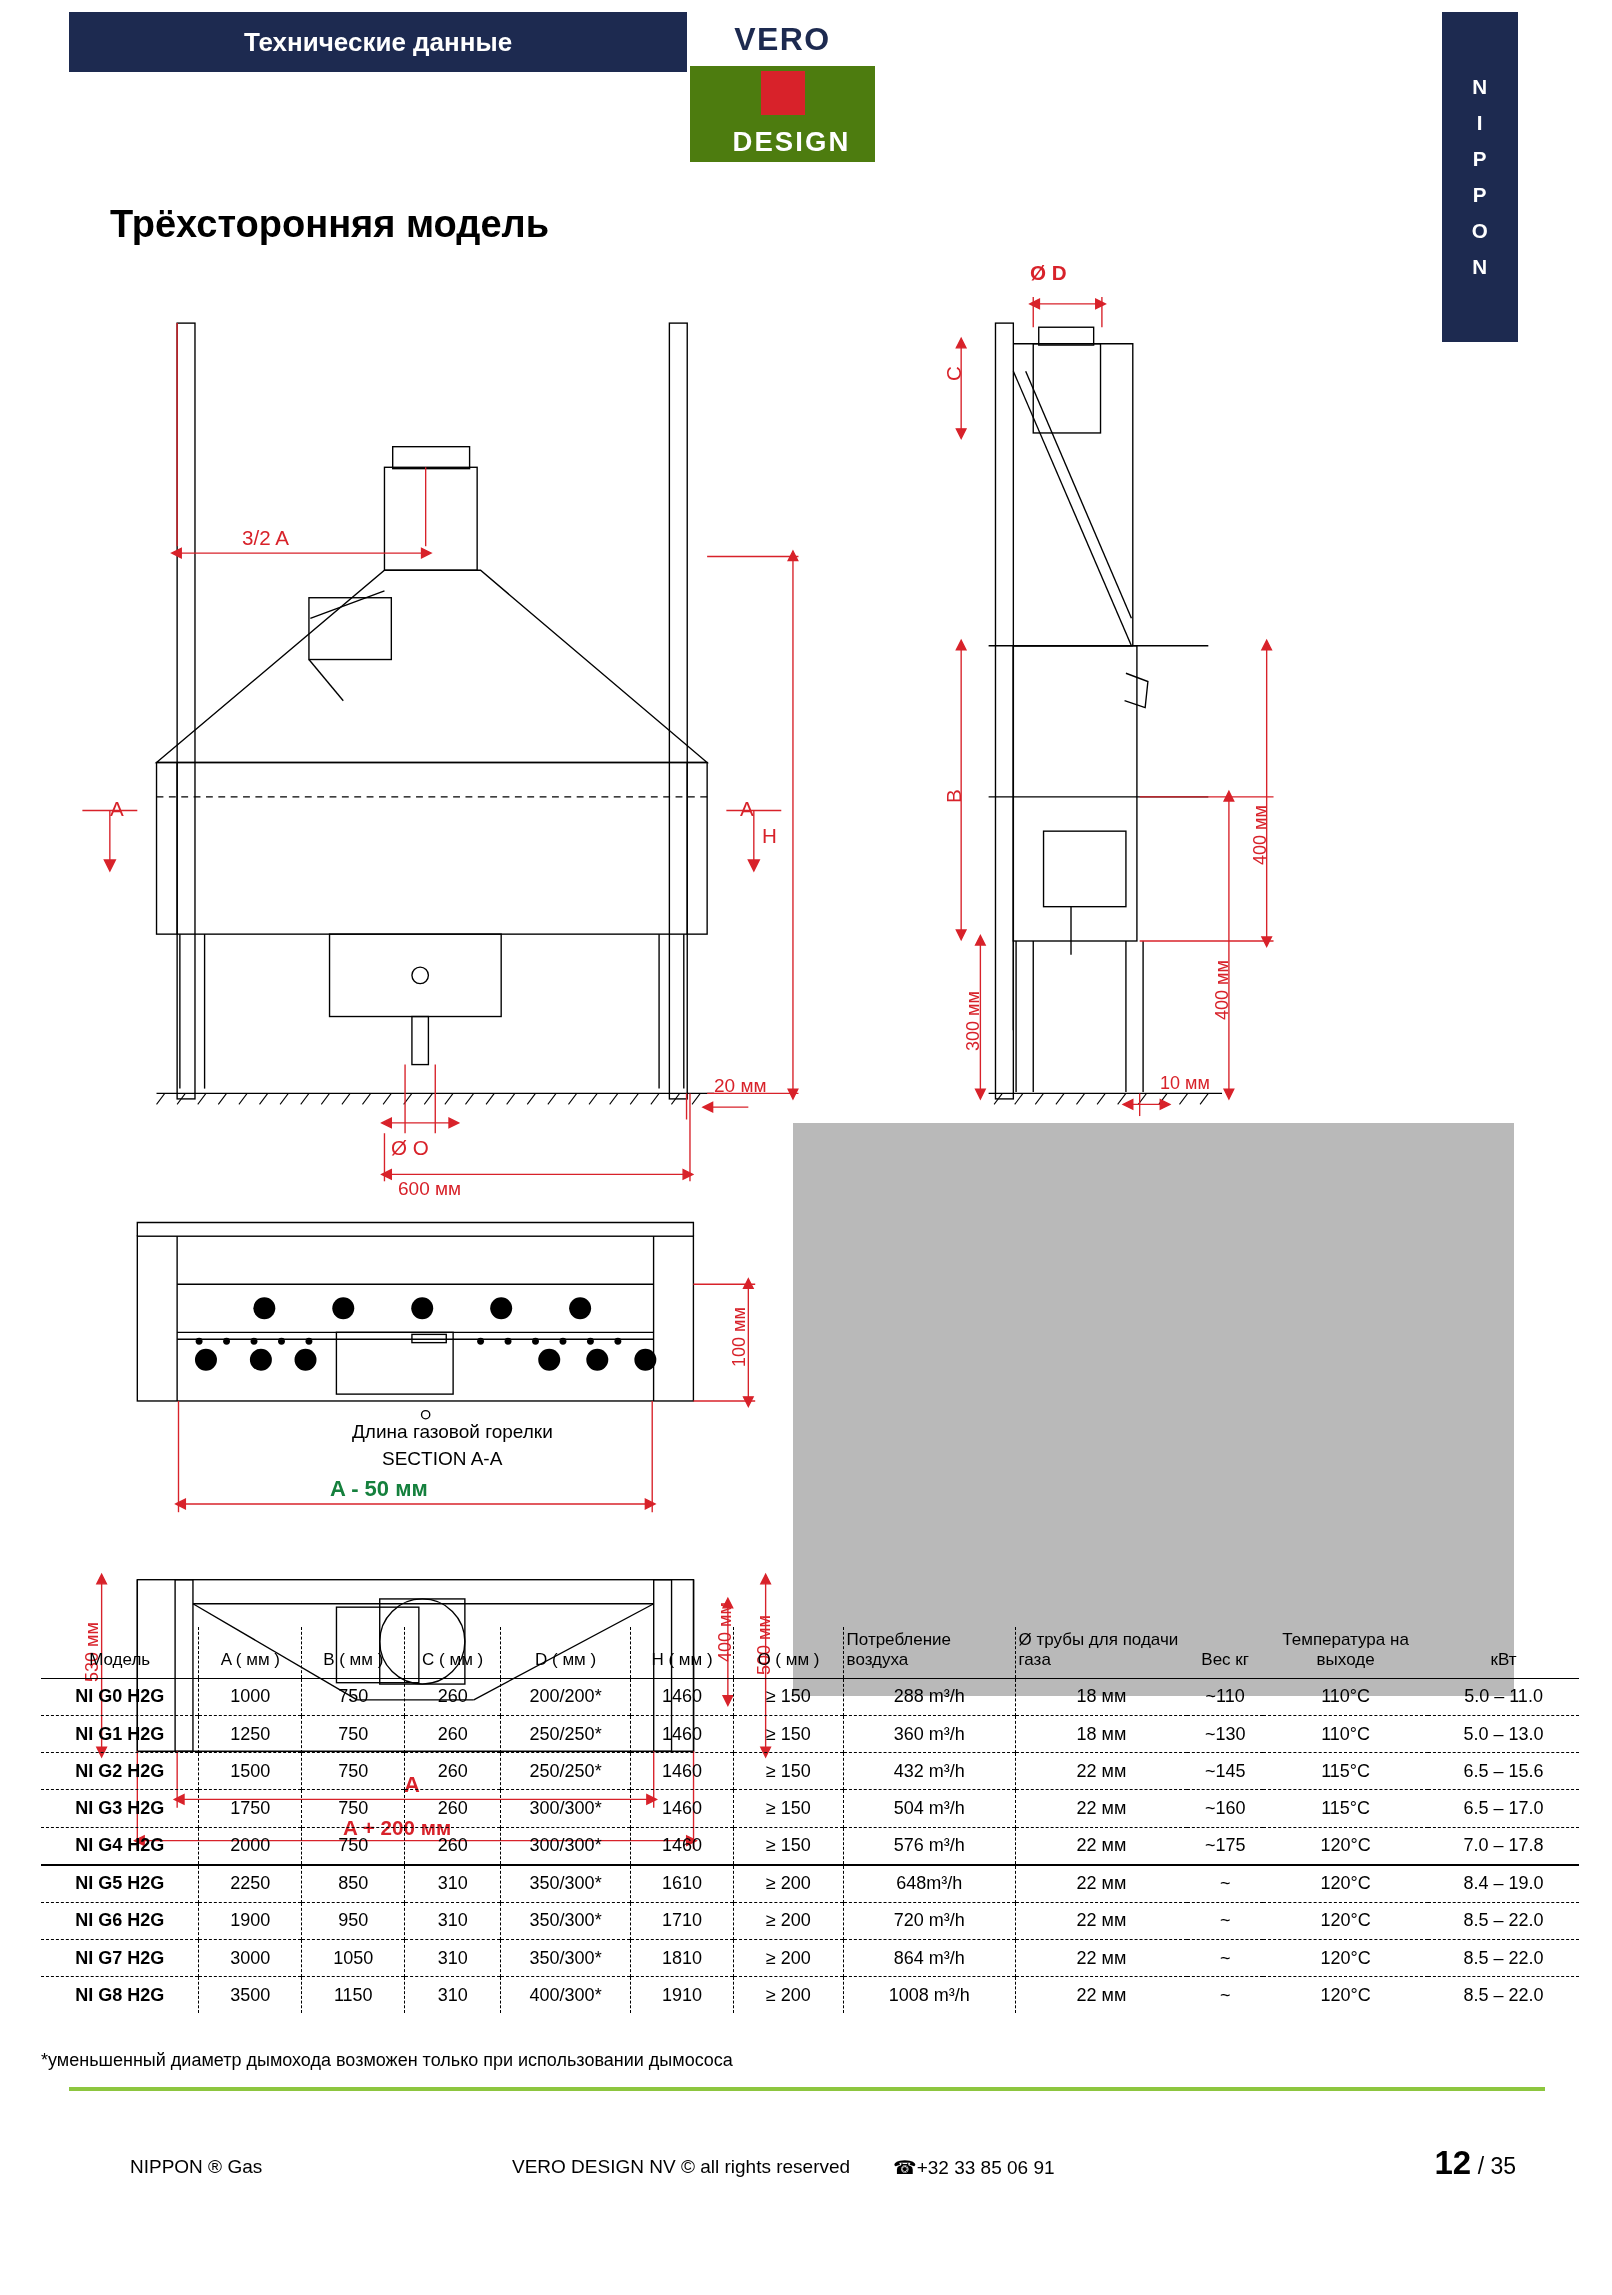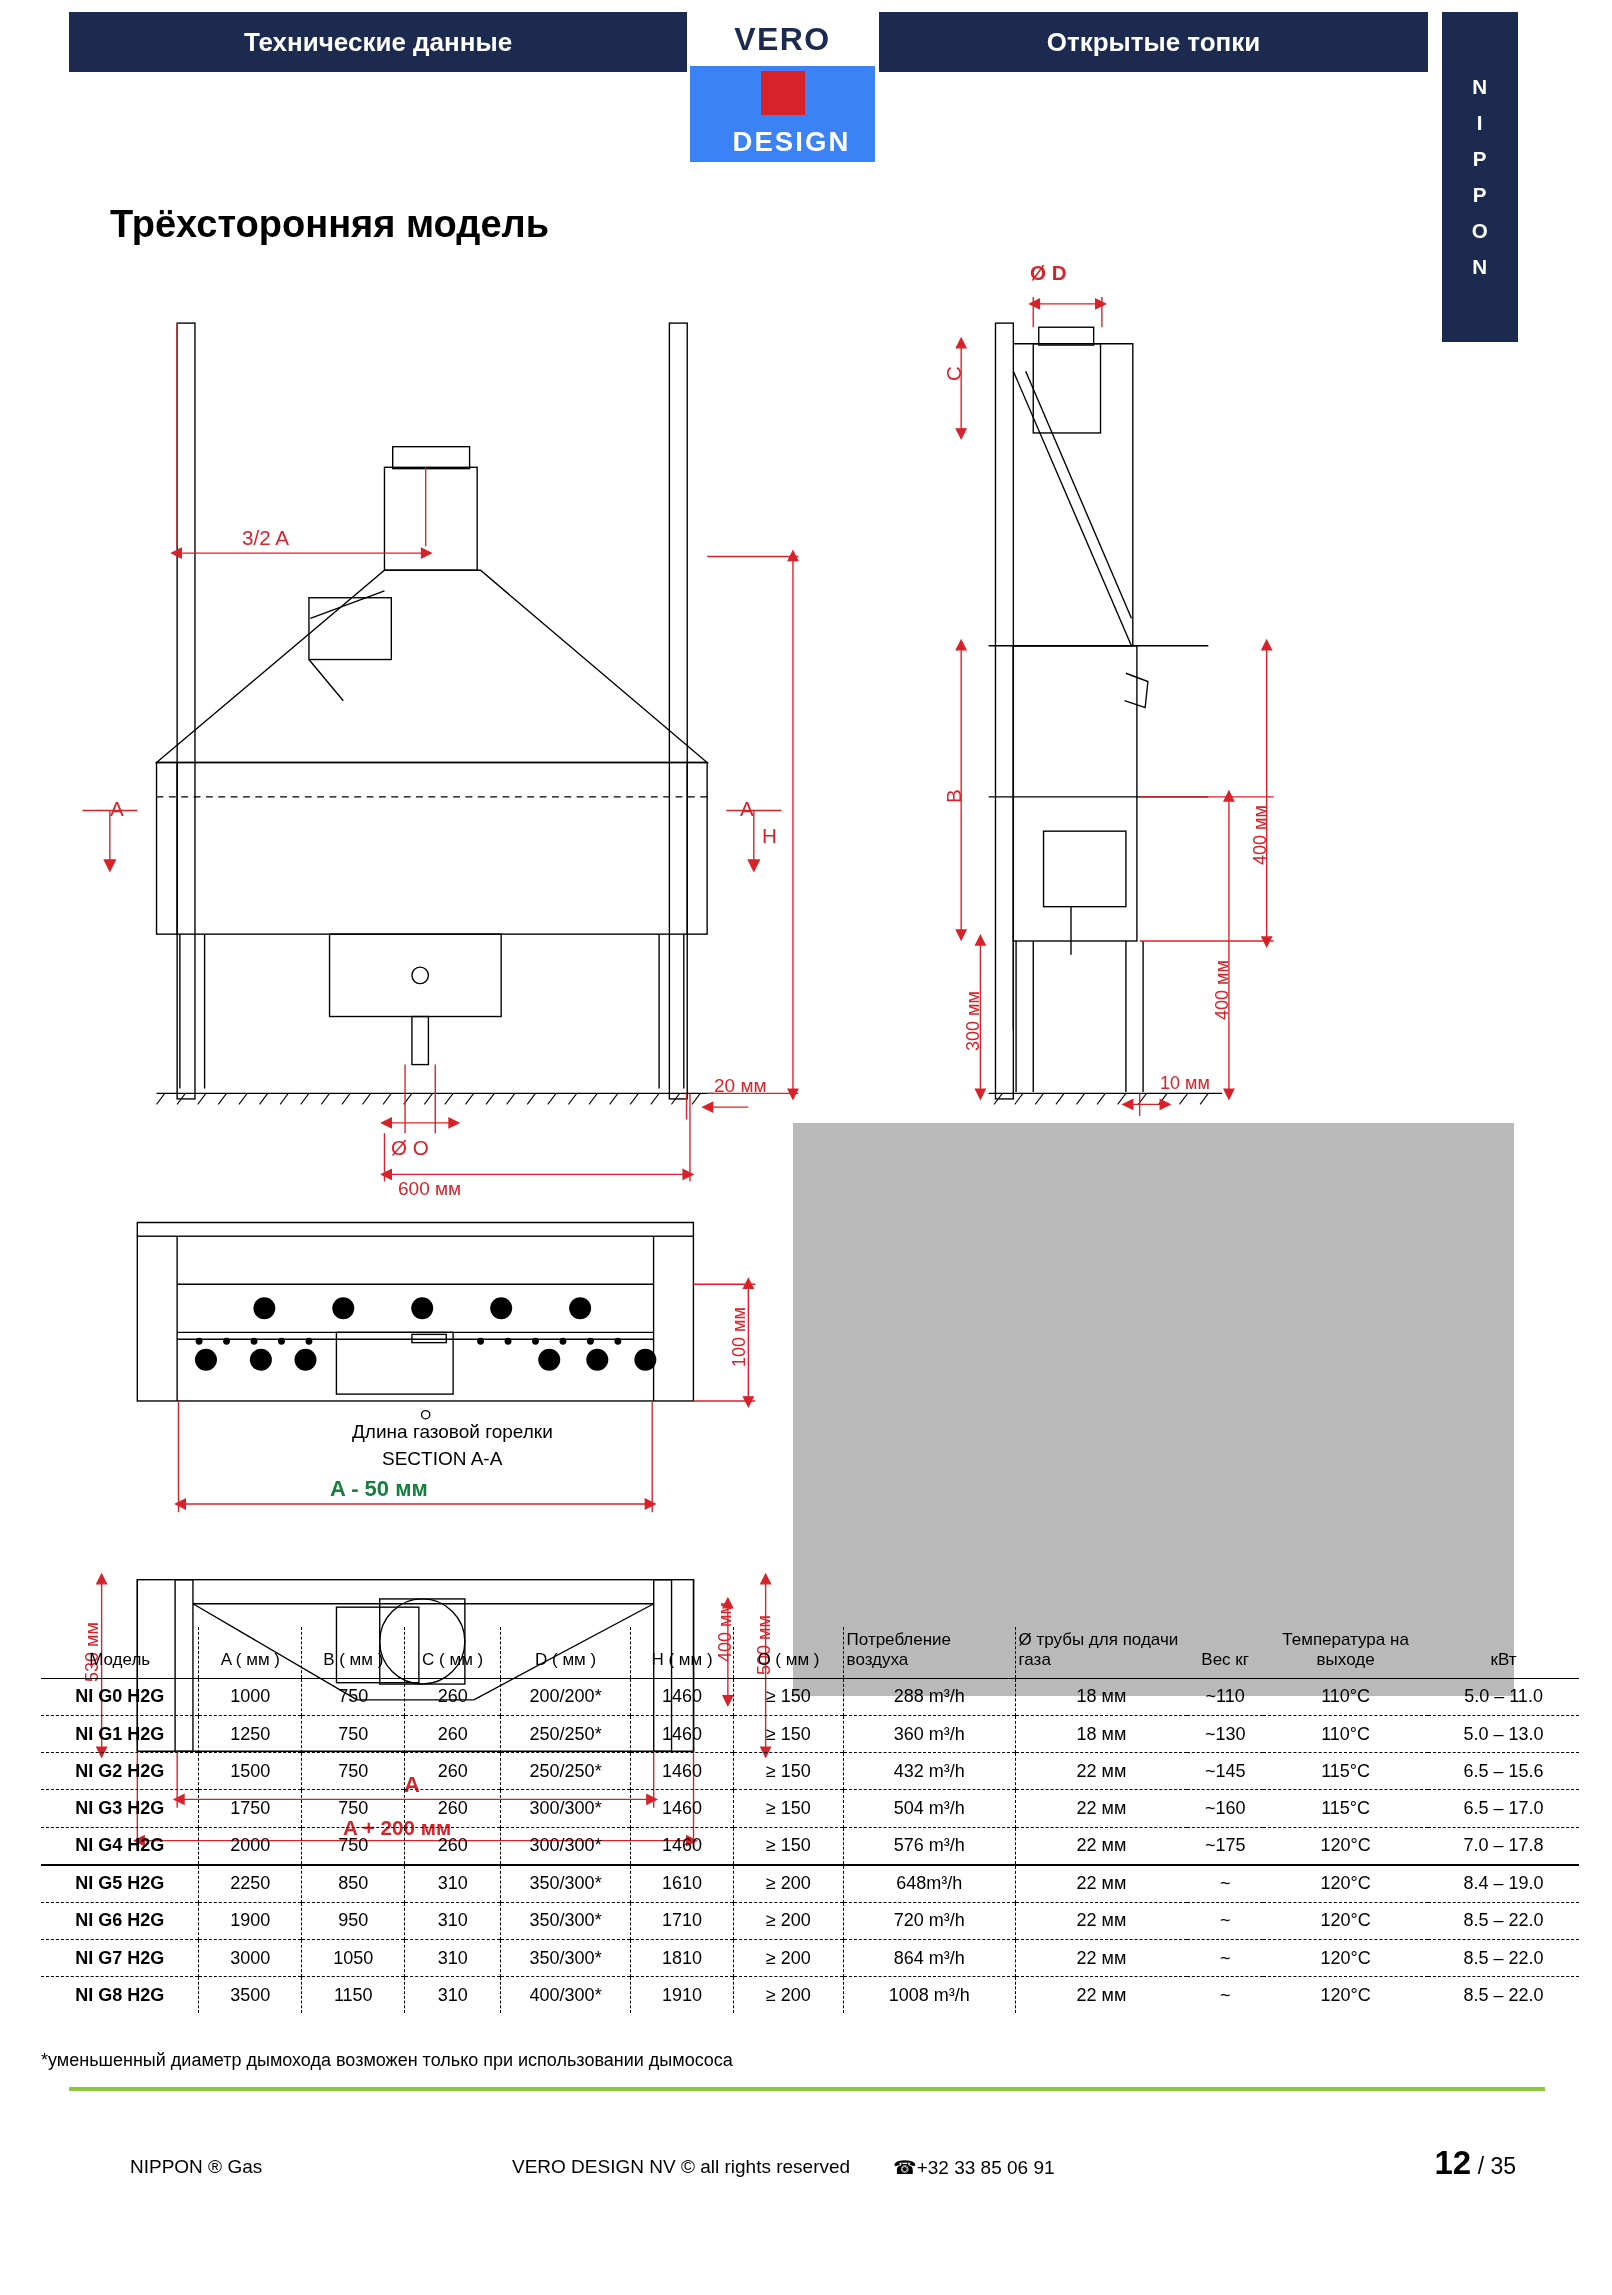--- a/index.html
+++ b/index.html
@@ -23,21 +23,21 @@
     font-size:26px; font-weight:bold;
   }
   .header-bar-right {
     position:absolute; left:879px; top:12.4px; width:549px; height:60px;
     background:#1d2a50; color:#ffffff;
     display:flex; align-items:center; justify-content:center;
     font-size:26px; font-weight:bold;
   }
   .logo-box {
     position:absolute; left:690px; top:12.4px; width:185px; height:150px;
-    background:#3b82f6;
+    background:#4d7c0f;
   }
   .logo-top {
     position:absolute; left:0; top:0; width:185px; height:54px;
     background:#ffffff; display:flex; align-items:center; justify-content:center;
     color:#1d2a50; font-size:32px; font-weight:bold; letter-spacing:1.4px;
   }
   .logo-red {
     position:absolute; left:71px; top:59px; width:44px; height:44px;
     background:#d8222a;
   }
@@ -105,21 +105,20 @@
 </head>
 <body>
 
 <div class="header">
   <div class="header-bar-left">Технические данные</div>
   <div class="logo-box">
     <div class="logo-top">VERO</div>
     <div class="logo-red"></div>
     <div class="logo-bottom">DESIGN</div>
   </div>
-  <div class="header-bar-right">Открытые топки</div>
   <div class="side-tab">
     <span>N</span>
     <span>I</span>
     <span>P</span>
     <span>P</span>
     <span>O</span>
     <span>N</span>
   </div>
 </div>
 

